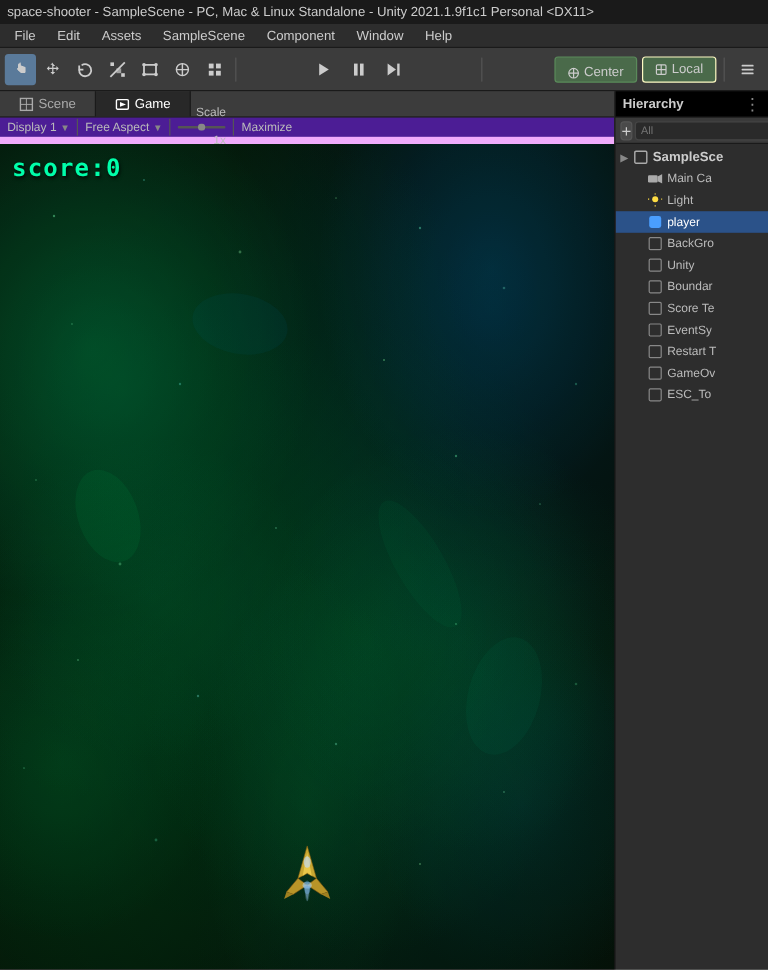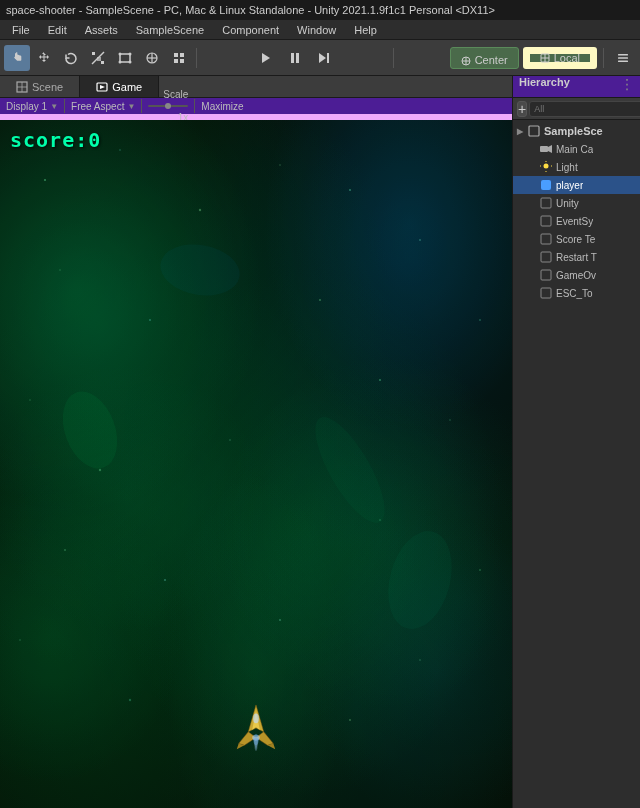--- a/index.html
+++ b/index.html
@@ -87,21 +87,21 @@
       color: #ccc;
       font-size: 11px;
       cursor: pointer;
       display: flex;
       align-items: flex-end;
       gap: 4px;
       height: 22px;
     }
     .local-btn {
       background: #4a6a4a;
-      border: 7px solid #fef9c3;
+      border: 1px solid #fef9c3;
       border-radius: 3px;
       padding: 2px 10px;
       color: #ccc;
       font-size: 11px;
       cursor: pointer;
       display: flex;
       align-items: center;
       gap: 4px;
       height: 22px;
     }
@@ -245,24 +245,24 @@
 
     
     #right-panel {
       width: 128px;
       background: #2d2d2d;
       display: flex;
       flex-direction: column;
       border-left: 1px solid #1a1a1a;
     }
     #hierarchy-header {
-      background: #4c1d95;
+      background: #000000;
       height: 22px;
       display: flex;
-      align-items: flex-start;
+      align-items: center;
       padding: 0 6px;
       border-bottom: 1px solid #1a1a1a;
       gap: 4px;
     }
     .panel-title {
       font-size: 11px;
       color: #ccc;
       font-weight: bold;
     }
     .panel-menu-dots {
@@ -640,78 +640,96 @@
       <div class="hier-item hier-indent-1 selected">
         <span class="hier-arrow"> </span>
         <span class="hier-icon">
           <svg width="12" height="12" viewBox="0 0 12 12" fill="#4a9eff">
               <rect x="1" y="1" width="10" height="10" rx="2"></rect>
             </svg>
         </span>
         <span class="hier-label">player</span>
       </div>
 
-
       <div class="hier-item hier-indent-1">
         <span class="hier-arrow"> </span>
         <span class="hier-icon">
           <svg width="12" height="12" viewBox="0 0 12 12" fill="#888">
               <rect x="1" y="1" width="10" height="10" rx="1" fill="none" stroke="#888" stroke-width="1"></rect>
             </svg>
         </span>
-        <span class="hier-label">Unity</span>
-      </div>
-
+        <span class="hier-label">BackGro</span>
+      </div>
 
       <div class="hier-item hier-indent-1">
         <span class="hier-arrow"> </span>
         <span class="hier-icon">
           <svg width="12" height="12" viewBox="0 0 12 12" fill="#888">
               <rect x="1" y="1" width="10" height="10" rx="1" fill="none" stroke="#888" stroke-width="1"></rect>
             </svg>
         </span>
-        <span class="hier-label">EventSy</span>
+        <span class="hier-label">Unity</span>
       </div>
 
       <div class="hier-item hier-indent-1">
         <span class="hier-arrow"> </span>
         <span class="hier-icon">
           <svg width="12" height="12" viewBox="0 0 12 12" fill="#888">
               <rect x="1" y="1" width="10" height="10" rx="1" fill="none" stroke="#888" stroke-width="1"></rect>
             </svg>
         </span>
-        <span class="hier-label">Score Te</span>
+        <span class="hier-label">Boundar</span>
       </div>
 
       <div class="hier-item hier-indent-1">
         <span class="hier-arrow"> </span>
         <span class="hier-icon">
           <svg width="12" height="12" viewBox="0 0 12 12" fill="#888">
               <rect x="1" y="1" width="10" height="10" rx="1" fill="none" stroke="#888" stroke-width="1"></rect>
             </svg>
         </span>
-        <span class="hier-label">Restart T</span>
+        <span class="hier-label">Score Te</span>
       </div>
 
       <div class="hier-item hier-indent-1">
         <span class="hier-arrow"> </span>
         <span class="hier-icon">
           <svg width="12" height="12" viewBox="0 0 12 12" fill="#888">
               <rect x="1" y="1" width="10" height="10" rx="1" fill="none" stroke="#888" stroke-width="1"></rect>
             </svg>
         </span>
-        <span class="hier-label">GameOv</span>
+        <span class="hier-label">EventSy</span>
       </div>
 
       <div class="hier-item hier-indent-1">
         <span class="hier-arrow"> </span>
         <span class="hier-icon">
           <svg width="12" height="12" viewBox="0 0 12 12" fill="#888">
               <rect x="1" y="1" width="10" height="10" rx="1" fill="none" stroke="#888" stroke-width="1"></rect>
             </svg>
         </span>
+        <span class="hier-label">Restart T</span>
+      </div>
+
+      <div class="hier-item hier-indent-1">
+        <span class="hier-arrow"> </span>
+        <span class="hier-icon">
+          <svg width="12" height="12" viewBox="0 0 12 12" fill="#888">
+              <rect x="1" y="1" width="10" height="10" rx="1" fill="none" stroke="#888" stroke-width="1"></rect>
+            </svg>
+        </span>
+        <span class="hier-label">GameOv</span>
+      </div>
+
+      <div class="hier-item hier-indent-1">
+        <span class="hier-arrow"> </span>
+        <span class="hier-icon">
+          <svg width="12" height="12" viewBox="0 0 12 12" fill="#888">
+              <rect x="1" y="1" width="10" height="10" rx="1" fill="none" stroke="#888" stroke-width="1"></rect>
+            </svg>
+        </span>
         <span class="hier-label">ESC_To</span>
       </div>
 
     </div>
   </div>
 
 </div>
 
 </body></html>

